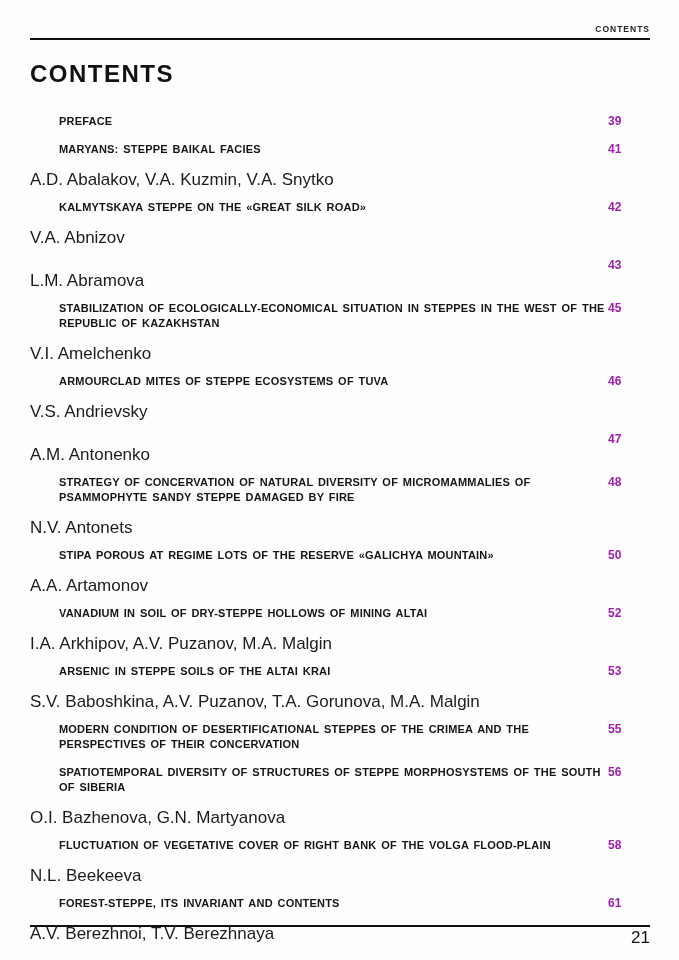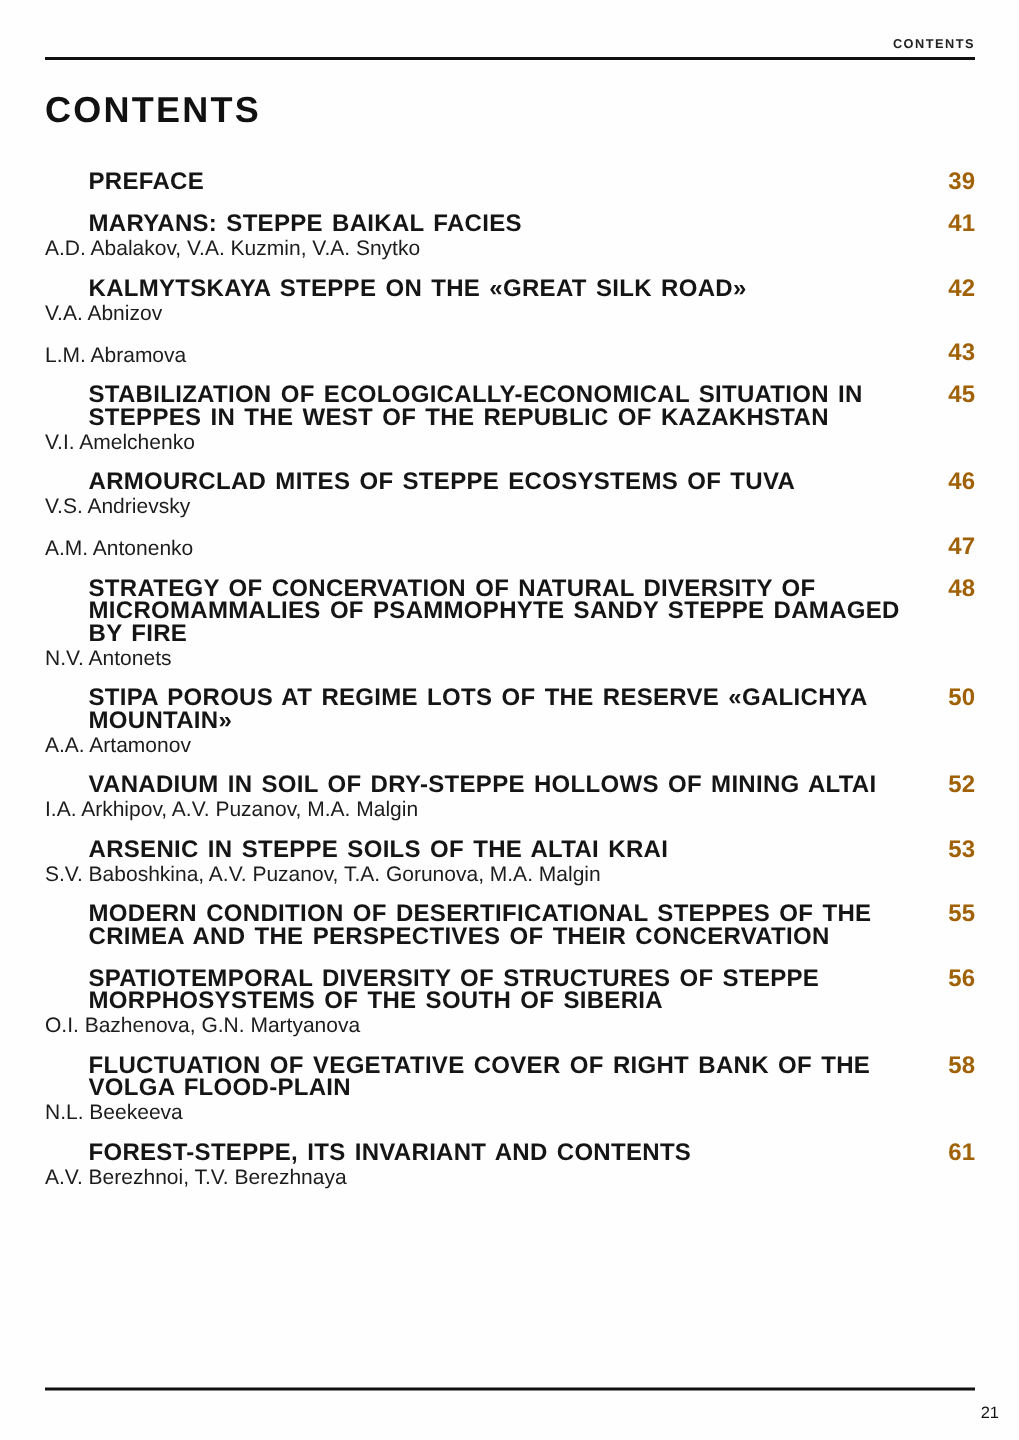--- a/index.html
+++ b/index.html
@@ -54,56 +54,55 @@
   .entry {
     display: flex;
     align-items: flex-start;
     margin-bottom: 13px;
   }
   .entry-text {
     flex: 0 0 578px;
     max-width: 578px;
   }
   .entry-title {
-    font-size: 16px;
+    font-size: 11px;
     font-weight: bold;
     line-height: 15px;
     letter-spacing: 0.2px;
     word-spacing: 1.5px;
     color: #151515;
     padding-left: 29px;
   }
   .entry-authors {
-    font-size: 14px;
+    font-size: 17px;
     font-weight: normal;
     line-height: 14px;
-    margin-top: 1px;
+    margin-top: 16px;
     color: #1c1c1c;
   }
   .entry-page {
     flex: 1 1 auto;
-    text-align: right;
-    font-size: 16px;
+    font-size: 12px;
     font-weight: bold;
     line-height: 15px;
-    color: #a16207;
+    color: #a21caf;
   }
   .foot-rule {
     position: absolute;
     left: 30px;
     right: 29px;
     bottom: 33px;
     height: 0;
     border-top: 2px solid #111;
   }
   .folio {
     position: absolute;
-    right: 13px;
+    right: 29px;
     bottom: 12px;
-    font-size: 11px;
+    font-size: 17px;
     font-weight: normal;
     color: #111;
   }
 </style>
 </head>
 <body>
 
 <div class="page">
 
   <div class="running-head">CONTENTS</div>

